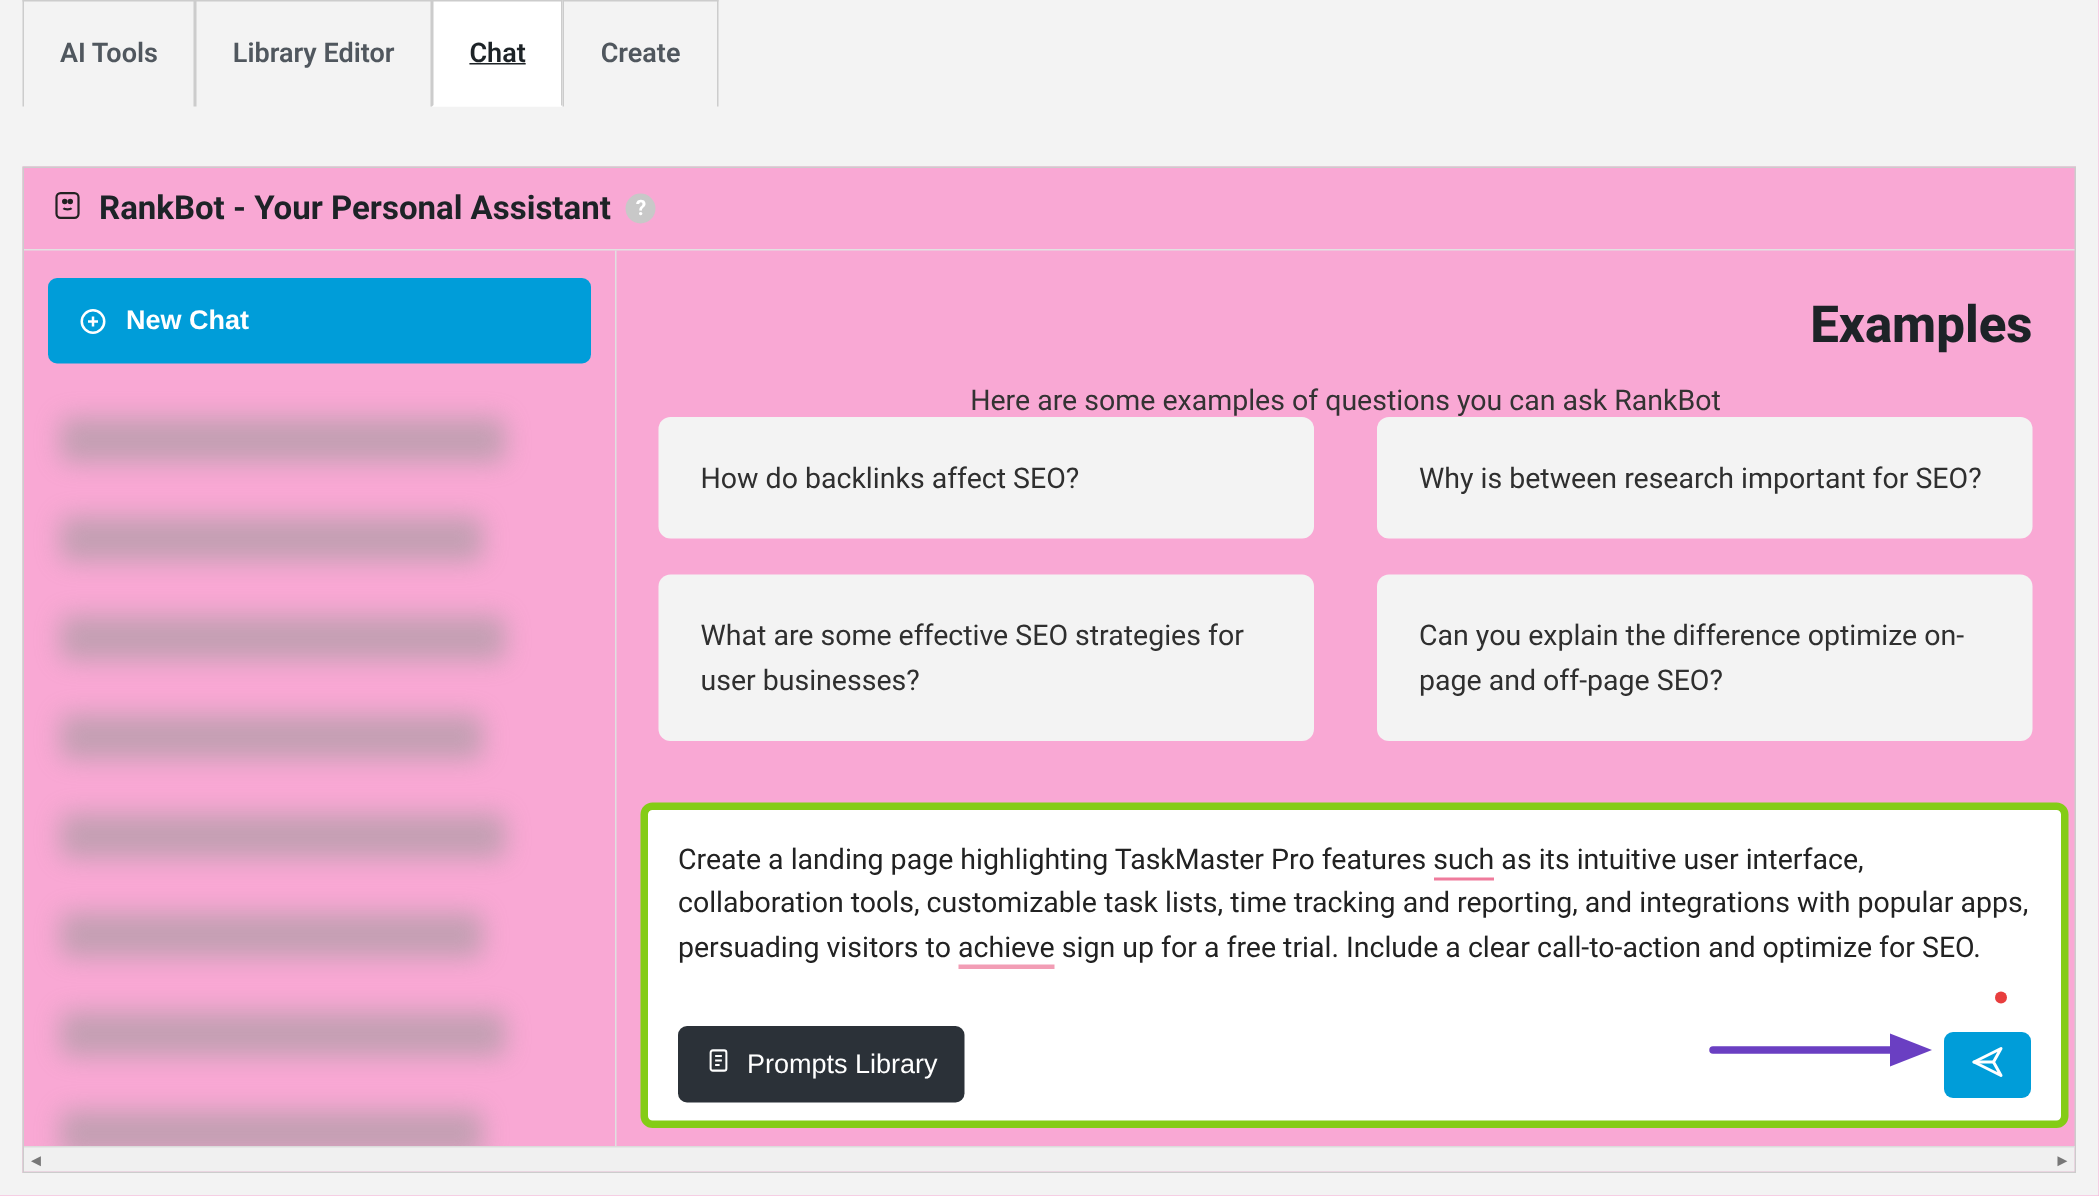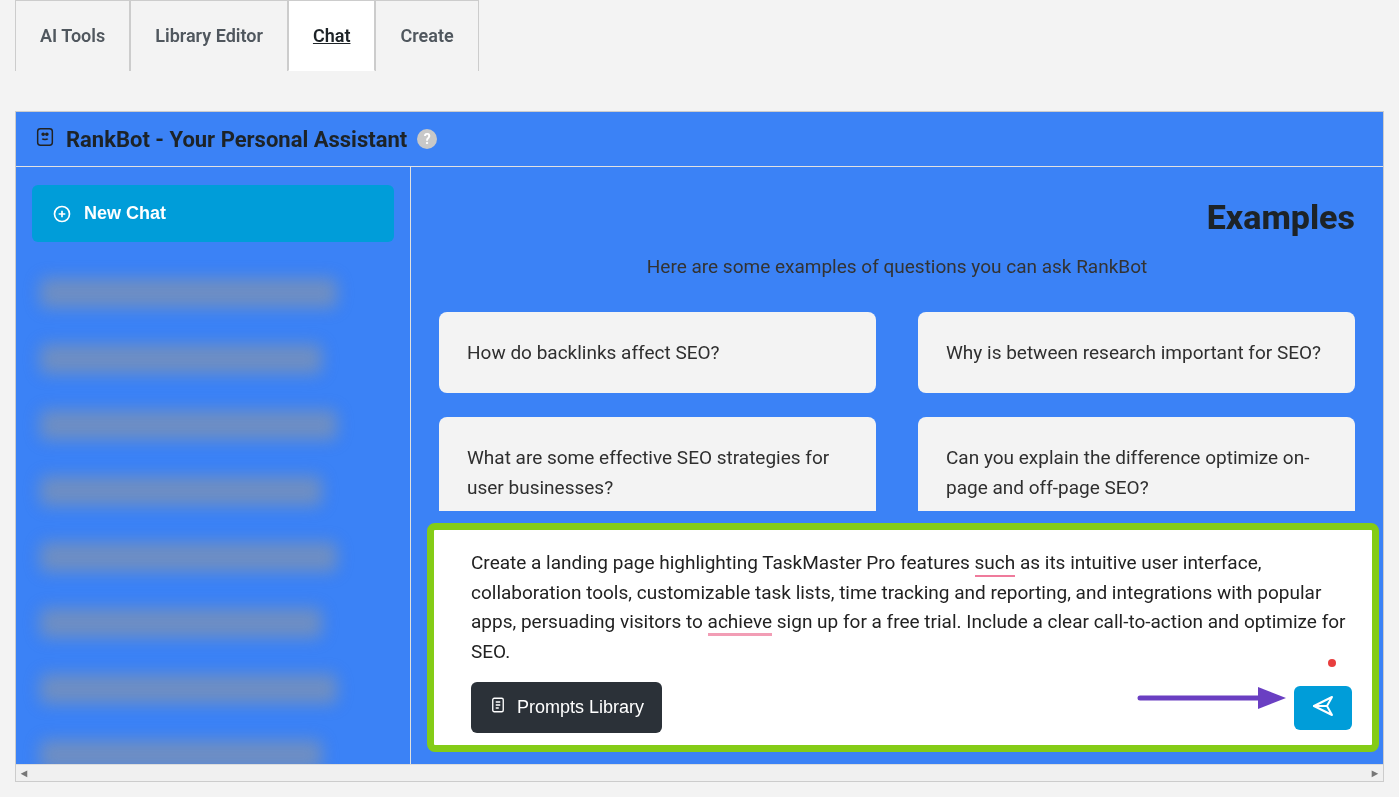--- a/index.html
+++ b/index.html
@@ -31,21 +31,21 @@
     background: #fff;
     color: #1d2327;
     border-bottom: 1px solid #fff;
     position: relative;
     z-index: 2;
     text-decoration: underline;
   }
   .panel {
     margin: 40px 15px 0 15px;
     border: 1px solid #ccc;
-    background: #3b82f6;
+    background: #f9a8d4;
     position: relative;
   }
   .panel-head {
     display: flex;
     align-items: center;
     gap: 10px;
     padding: 14px 18px;
     border-bottom: 1px solid #e2e2e2;
   }
   .panel-title {
@@ -123,41 +123,40 @@
     text-align: right;
     font-size: 34px;
     font-weight: 800;
     color: #1d2327;
     margin-bottom: 18px;
   }
   .examples-subtitle {
     text-align: center;
     font-size: 19px;
     color: #333;
-    margin-bottom: 34px;
   }
   .cards {
     display: grid;
     grid-template-columns: 1fr 1fr;
     gap: 24px 42px;
   }
   .card {
     background: #f3f3f3;
     border-radius: 8px;
     padding: 26px 28px;
     font-size: 19px;
     color: #2f2f2f;
     line-height: 1.55;
     cursor: pointer;
   }
   .input-wrap {
     margin: 12px 4px 12px 16px;
-    border: 7px solid #84cc16;
+    border: 5px solid #84cc16;
     border-radius: 8px;
-    padding: 18px 20px 12px 37px;
+    padding: 18px 20px 12px 20px;
     background: #fff;
     position: relative;
   }
   .input-text {
     font-size: 19px;
     line-height: 1.55;
     color: #222;
     min-height: 110px;
   }
   .squiggle-a { border-bottom: 2px solid #ef7b9c; padding-bottom: 1px; }

